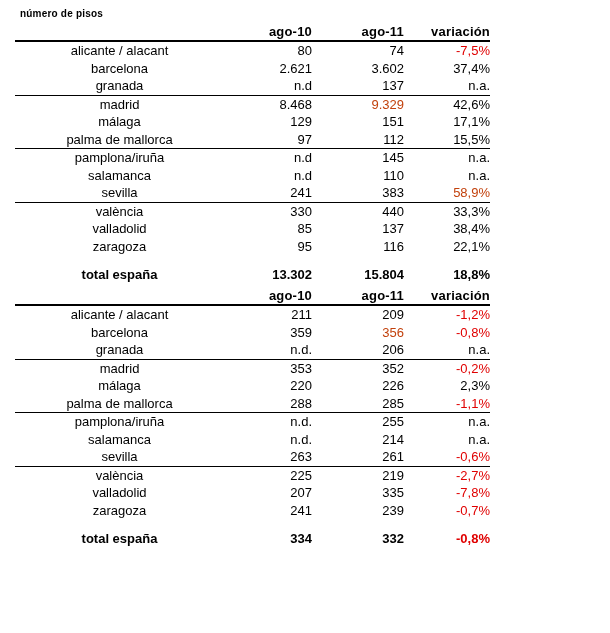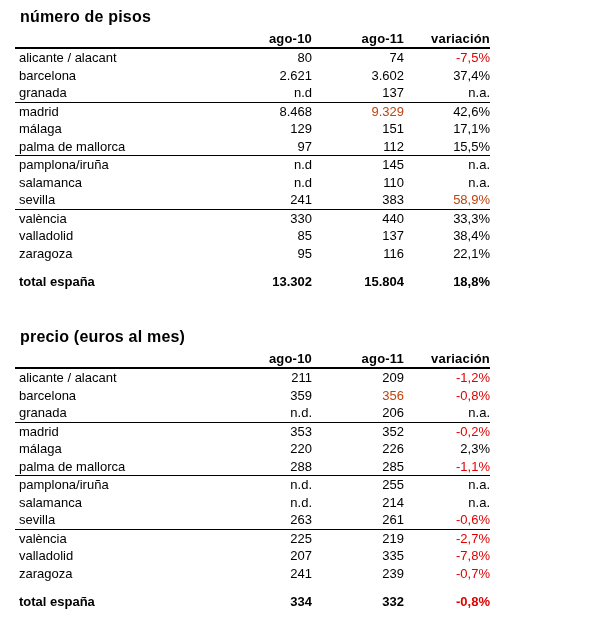--- a/index.html
+++ b/index.html
@@ -12,21 +12,21 @@
     height: 633px;
     font-family: "Liberation Sans", "DejaVu Sans", sans-serif;
     font-size: 13px;
     color: #000000;
     overflow: hidden;
   }
   .page {
     padding: 8px 0 0 15px;
   }
   .section-title {
-    font-size: 16px;
+    font-size: 10px;
     font-weight: bold;
     margin: 0 0 0 5px;
     letter-spacing: 0.2px;
   }
   .section-title.second {
     margin-top: 38px;
   }
   table.data-table {
     border-collapse: collapse;
     table-layout: fixed;
@@ -47,21 +47,21 @@
   }
   table.data-table th.name-col { text-align: left; }
   table.data-table td {
     height: 17.5px;
     padding: 0;
     text-align: right;
     white-space: nowrap;
     overflow: hidden;
   }
   table.data-table td.name {
-    text-align: left;
+    text-align: center;
     padding-left: 4px;
   }
   tr.group-end td {
     border-bottom: 1px solid #000000;
   }
   tr.spacer td {
     height: 10px;
     border: none;
   }
   tr.total-row td {
@@ -171,21 +171,20 @@
         </tr>
       <tr class="total-row">
         <td class="name">total españa</td>
         <td>13.302</td>
         <td>15.804</td>
         <td>18,8%</td>
       </tr>
     </tbody>
   </table>
 
-  <div class="section-title second">precio (euros al mes)</div>
 
   <table class="data-table">
     <colgroup>
         <col class="c-name">
         <col class="c-v1">
         <col class="c-v2">
         <col class="c-var">
       </colgroup>
     <thead>
       <tr>

